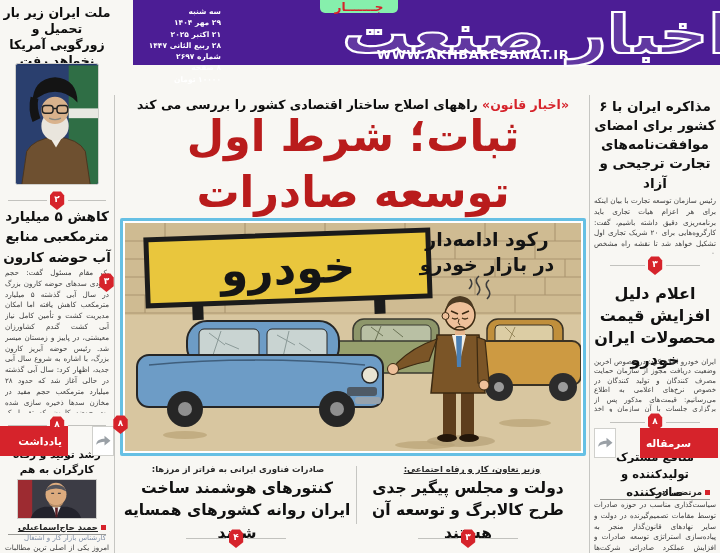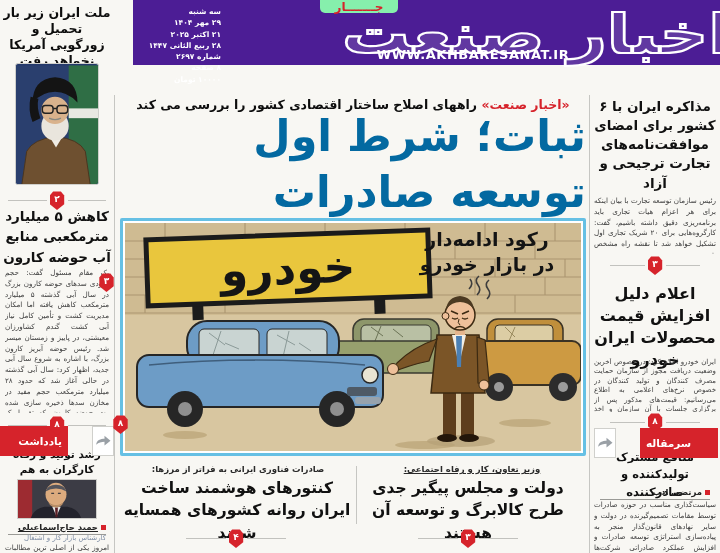--- a/index.html
+++ b/index.html
@@ -53,22 +53,22 @@
     text-align:center; line-height:1.4; }
   .note-photo { left:17px; top:479px; width:80px; height:40px; border:1px solid #cfcfcb;
     overflow:hidden; background:#3c3c45; }
   .note-byline { left:8px; top:522px; width:98px;text-decoration:underline; }
   .note-role { left:8px; top:534px; width:98px; font-size:7px; color:#7d8ca3; text-align:right; }
   .note-body { left:5px; top:543px; width:104px; height:10px; }
   
   .c-kicker { left:130px; top:97px; width:446px; text-align:center;
     font-size:12.5px; font-weight:bold; color:#0d0d0d; }
   .c-kicker .brand { color:#d6232b; }
-  .c-head { left:120px; top:109px; width:466px; text-align:right;
-    font-size:43px; font-weight:800; line-height:1.3; color:#0369a1; letter-spacing:-1px; }
+  .c-head { left:120px; top:109px; width:466px; text-align:center;
+    font-size:43px; font-weight:800; line-height:1.3; color:#b91c1c; letter-spacing:-1px; }
   .c-sub { left:130px; top:172px; width:446px; text-align:center;
     font-size:12.5px; font-weight:bold; line-height:1.7; color:#1c1c1c; }
   .c-sub span { border-bottom:1px solid #555; padding-bottom:1px; }
   .frame { left:120px; top:218px; width:466px; height:238px; background:#fff;
     border:3px solid #66c0e4; border-radius:2px; padding:2px; }
   .frame svg { display:block; width:100%; height:100%; }
   .cartoon-caption { left:398px; top:227px; width:178px; text-align:center;
     font-size:19px; font-weight:bold; line-height:1.32; color:#141414; z-index:2; }
   
   .bc-kicker { top:464px; width:224px; text-align:center; font-size:8.5px; font-weight:bold; color:#2a2a2a; }
@@ -170,21 +170,21 @@
   </div>
 
   <div class="abs byline note-byline">
     <span class="sq"></span>
     <span>حمید حاج‌اسماعیلی</span>
   </div>
   <div class="abs note-role">کارشناس بازار کار و اشتغال</div>
   <div class="abs note-body body-txt">امروز یکی از اصلی ترین مطالبات مردم از دولت‌ها، تامین نیازهای اساسی خود از جمله...</div>
 
   <div class="abs c-kicker">
-    <span class="brand">«اخبار صنعت»</span><span> راههای اصلاح ساختار اقتصادی کشور را بررسی می کند</span>
+    <span class="brand">«اخبار قانون»</span><span> راههای اصلاح ساختار اقتصادی کشور را بررسی می کند</span>
   </div>
   <div class="abs c-head">ثبات؛ شرط اول توسعه صادرات</div>
   <div class="pill" style="position:absolute; left:99px; top:273px;">۳</div>
 
   <div class="abs frame">
     <svg viewBox="0 0 456 228" preserveAspectRatio="none">
       <rect width="456" height="228" fill="#d8c6a0"></rect>
       <rect width="456" height="92" fill="#cfbb92"></rect>
       <g stroke="#ab9570" stroke-width="1.1">
         <line x1="0" y1="18" x2="456" y2="18"></line>

